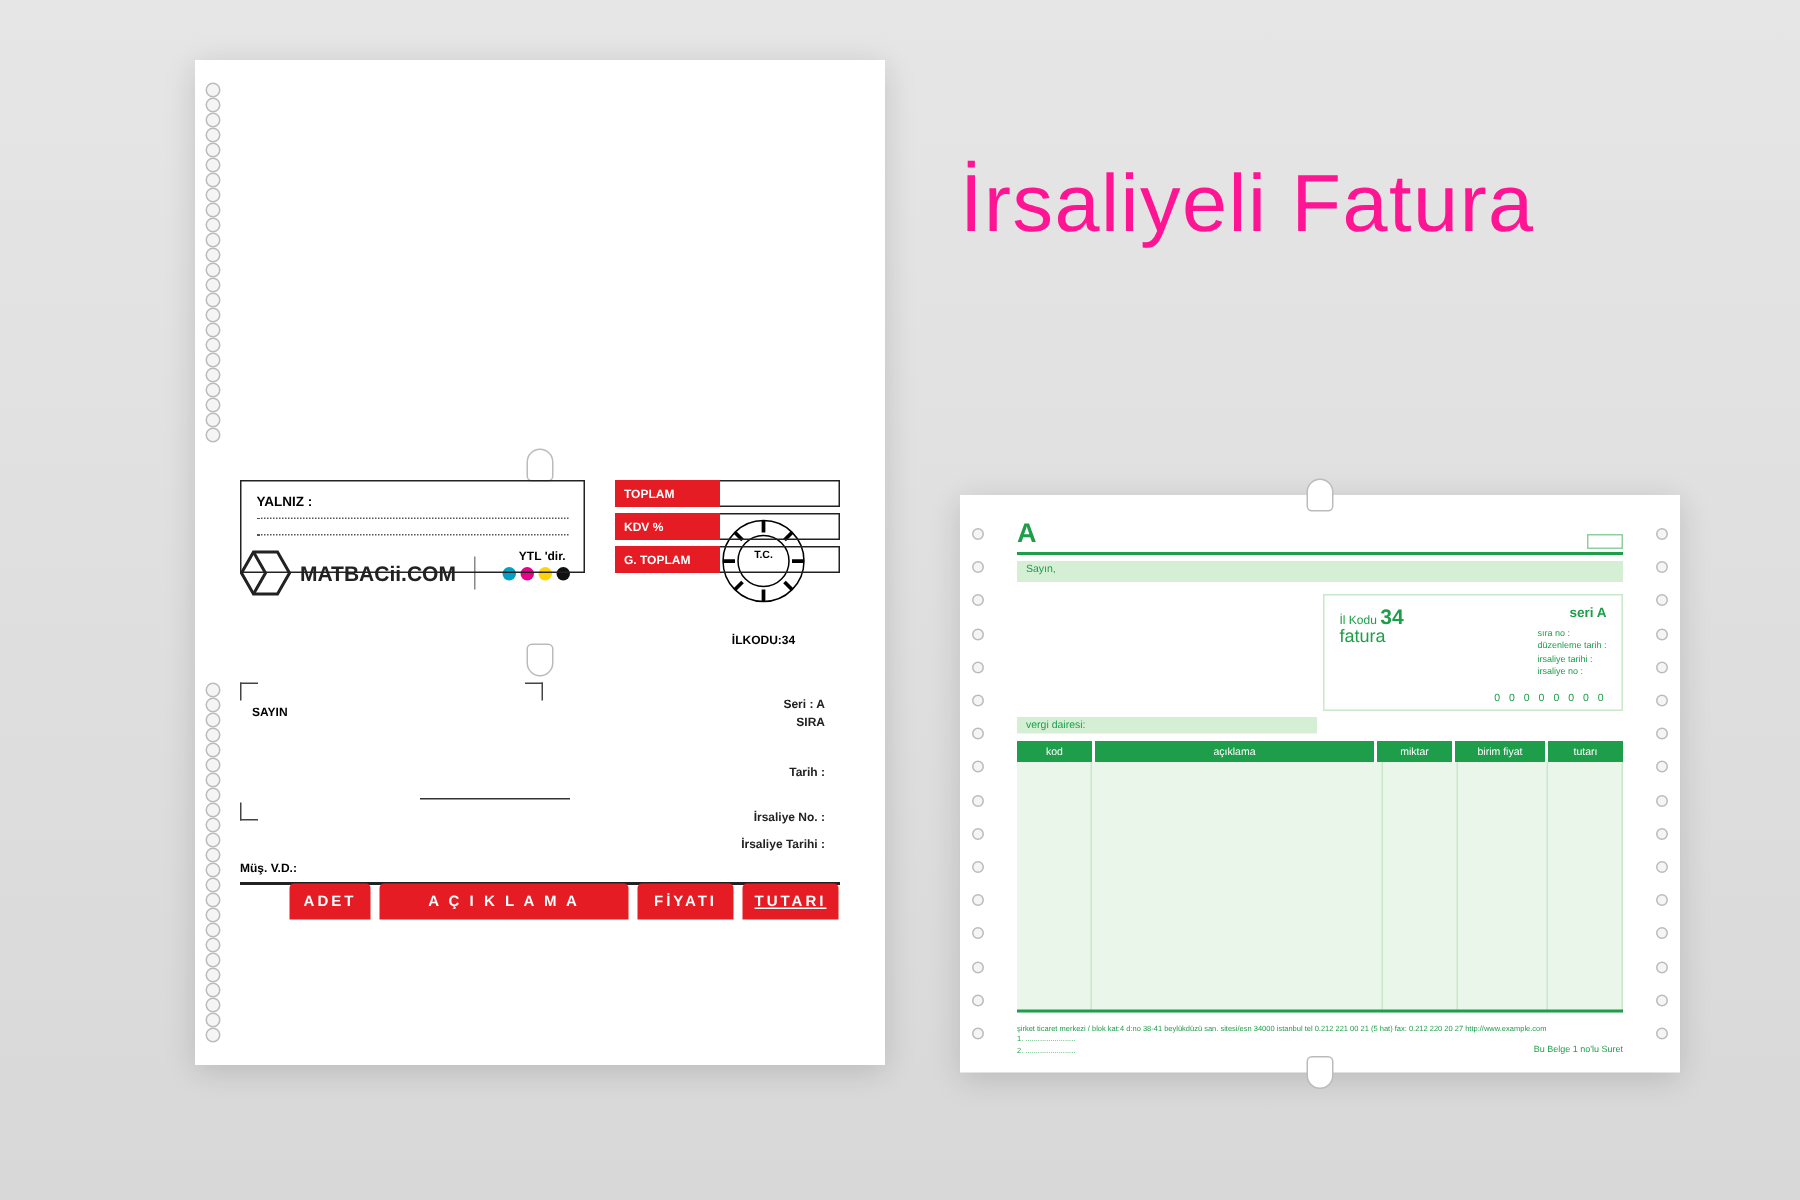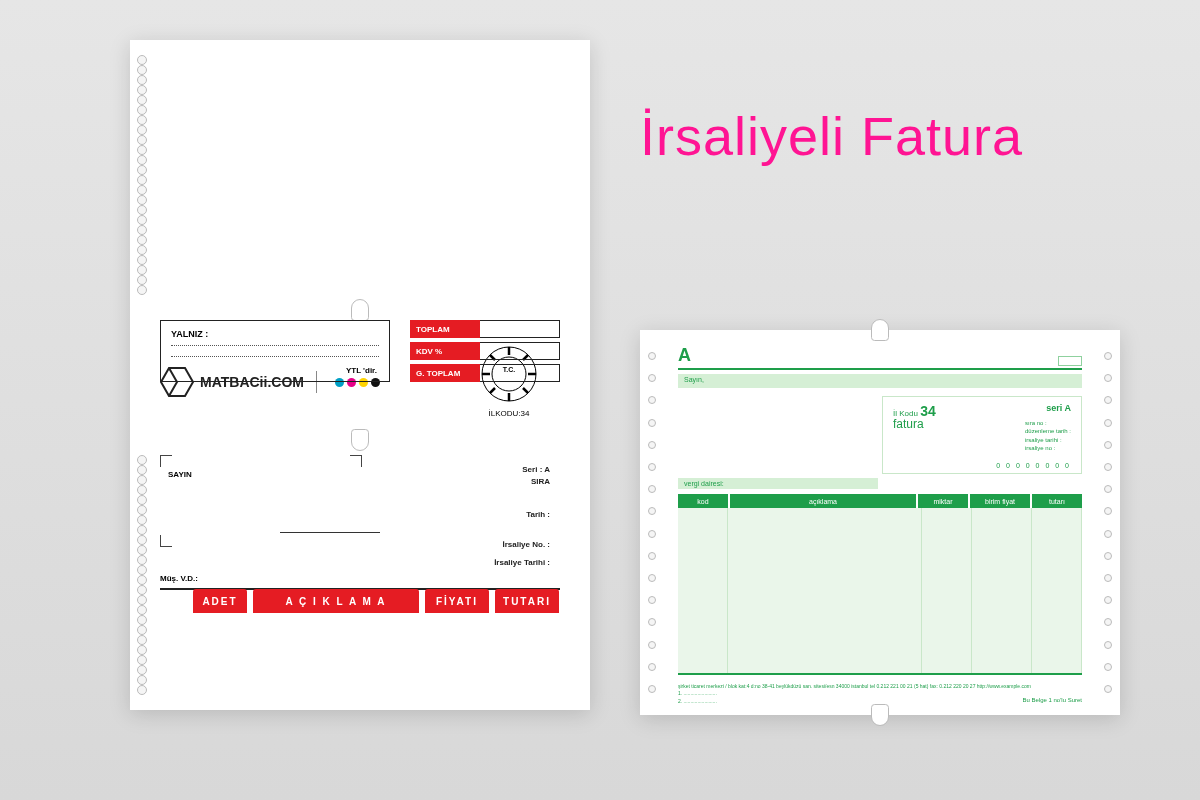--- a/index.html
+++ b/index.html
@@ -73,21 +73,21 @@
   .dots span { width: 9px; height: 9px; border-radius: 50%; }
   .dots .c1{background:#00a0c6;} .dots .c2{background:#e8008a;}
   .dots .c3{background:#ffd400;} .dots .c4{background:#111;}
   .divider { width:1px; height:22px; background:#888; margin:0 6px; }
 
   .stamp {
     position: absolute; top: 35px; right: 50px;
     width: 62px; text-align: center;
   }
   .stamp svg { width: 58px; height: 58px; }
-  .stamp-label { font-size: 8px; font-weight: 400; margin-top: 2px; }
+  .stamp-label { font-size: 8px; font-weight: 700; margin-top: 14px; }
 
   .corner { position:absolute; width:12px; height:12px; border:1px solid #444; }
   .corner.tl { top:145px; left:30px; border-right:none; border-bottom:none; }
   .corner.bl { top:225px; left:30px; border-right:none; border-top:none; }
   .corner.tr { top:145px; left:220px; border-left:none; border-bottom:none; }
   .sayin { position:absolute; top:160px; left:38px; font-size:8px; font-weight:700; }
   .line-center { position:absolute; top:222px; left:150px; width:100px; border-bottom:1px solid #333; }
 
   .meta {
     position:absolute; right:40px; font-size:8px; font-weight:700; color:#222;
@@ -102,21 +102,21 @@
     position:absolute; top:278px; left:30px; right:30px; bottom:140px;
     border:1px solid #222;
   }
   .tbl-head { display:flex; height:24px;padding-left:32px; }
   .th {
     background:#e51c23; color:#fff; font-size:10px; font-weight:700;
     letter-spacing:2px; display:flex; align-items:center; justify-content:center;
     border-top-left-radius:3px; border-top-right-radius:3px;
   }
   .gap { width:6px; }
-  .th1{width:54px;} .th2{flex:1;} .th3{width:64px;} .th4{width:64px;}
+  .th1{width:54px;} .th2{flex:1;} .th3{width:64px;} .th4{width:64px;text-decoration:underline;}
   .tbody { position:absolute; top:24px; bottom:0; left:0; right:0; display:flex; }
   .tc{ border-right:1px solid #222; }
   .tc1{width:54px;} .tc2{flex:1;} .tc3{width:70px;border-left:1px solid #222;border-right:1px solid #222;} .tc4{width:64px;}
 
   .footer { position:absolute; left:30px; right:30px; bottom:40px; height:90px; }
   .yalniz-box {
     position:absolute; left:0; top:10px; width:230px; height:62px;
     border:1px solid #222; padding:8px 10px; font-size:9px; font-weight:700;
   }
   .dots-line { border-bottom:1px dotted #555; margin:6px 0 10px 0; }

